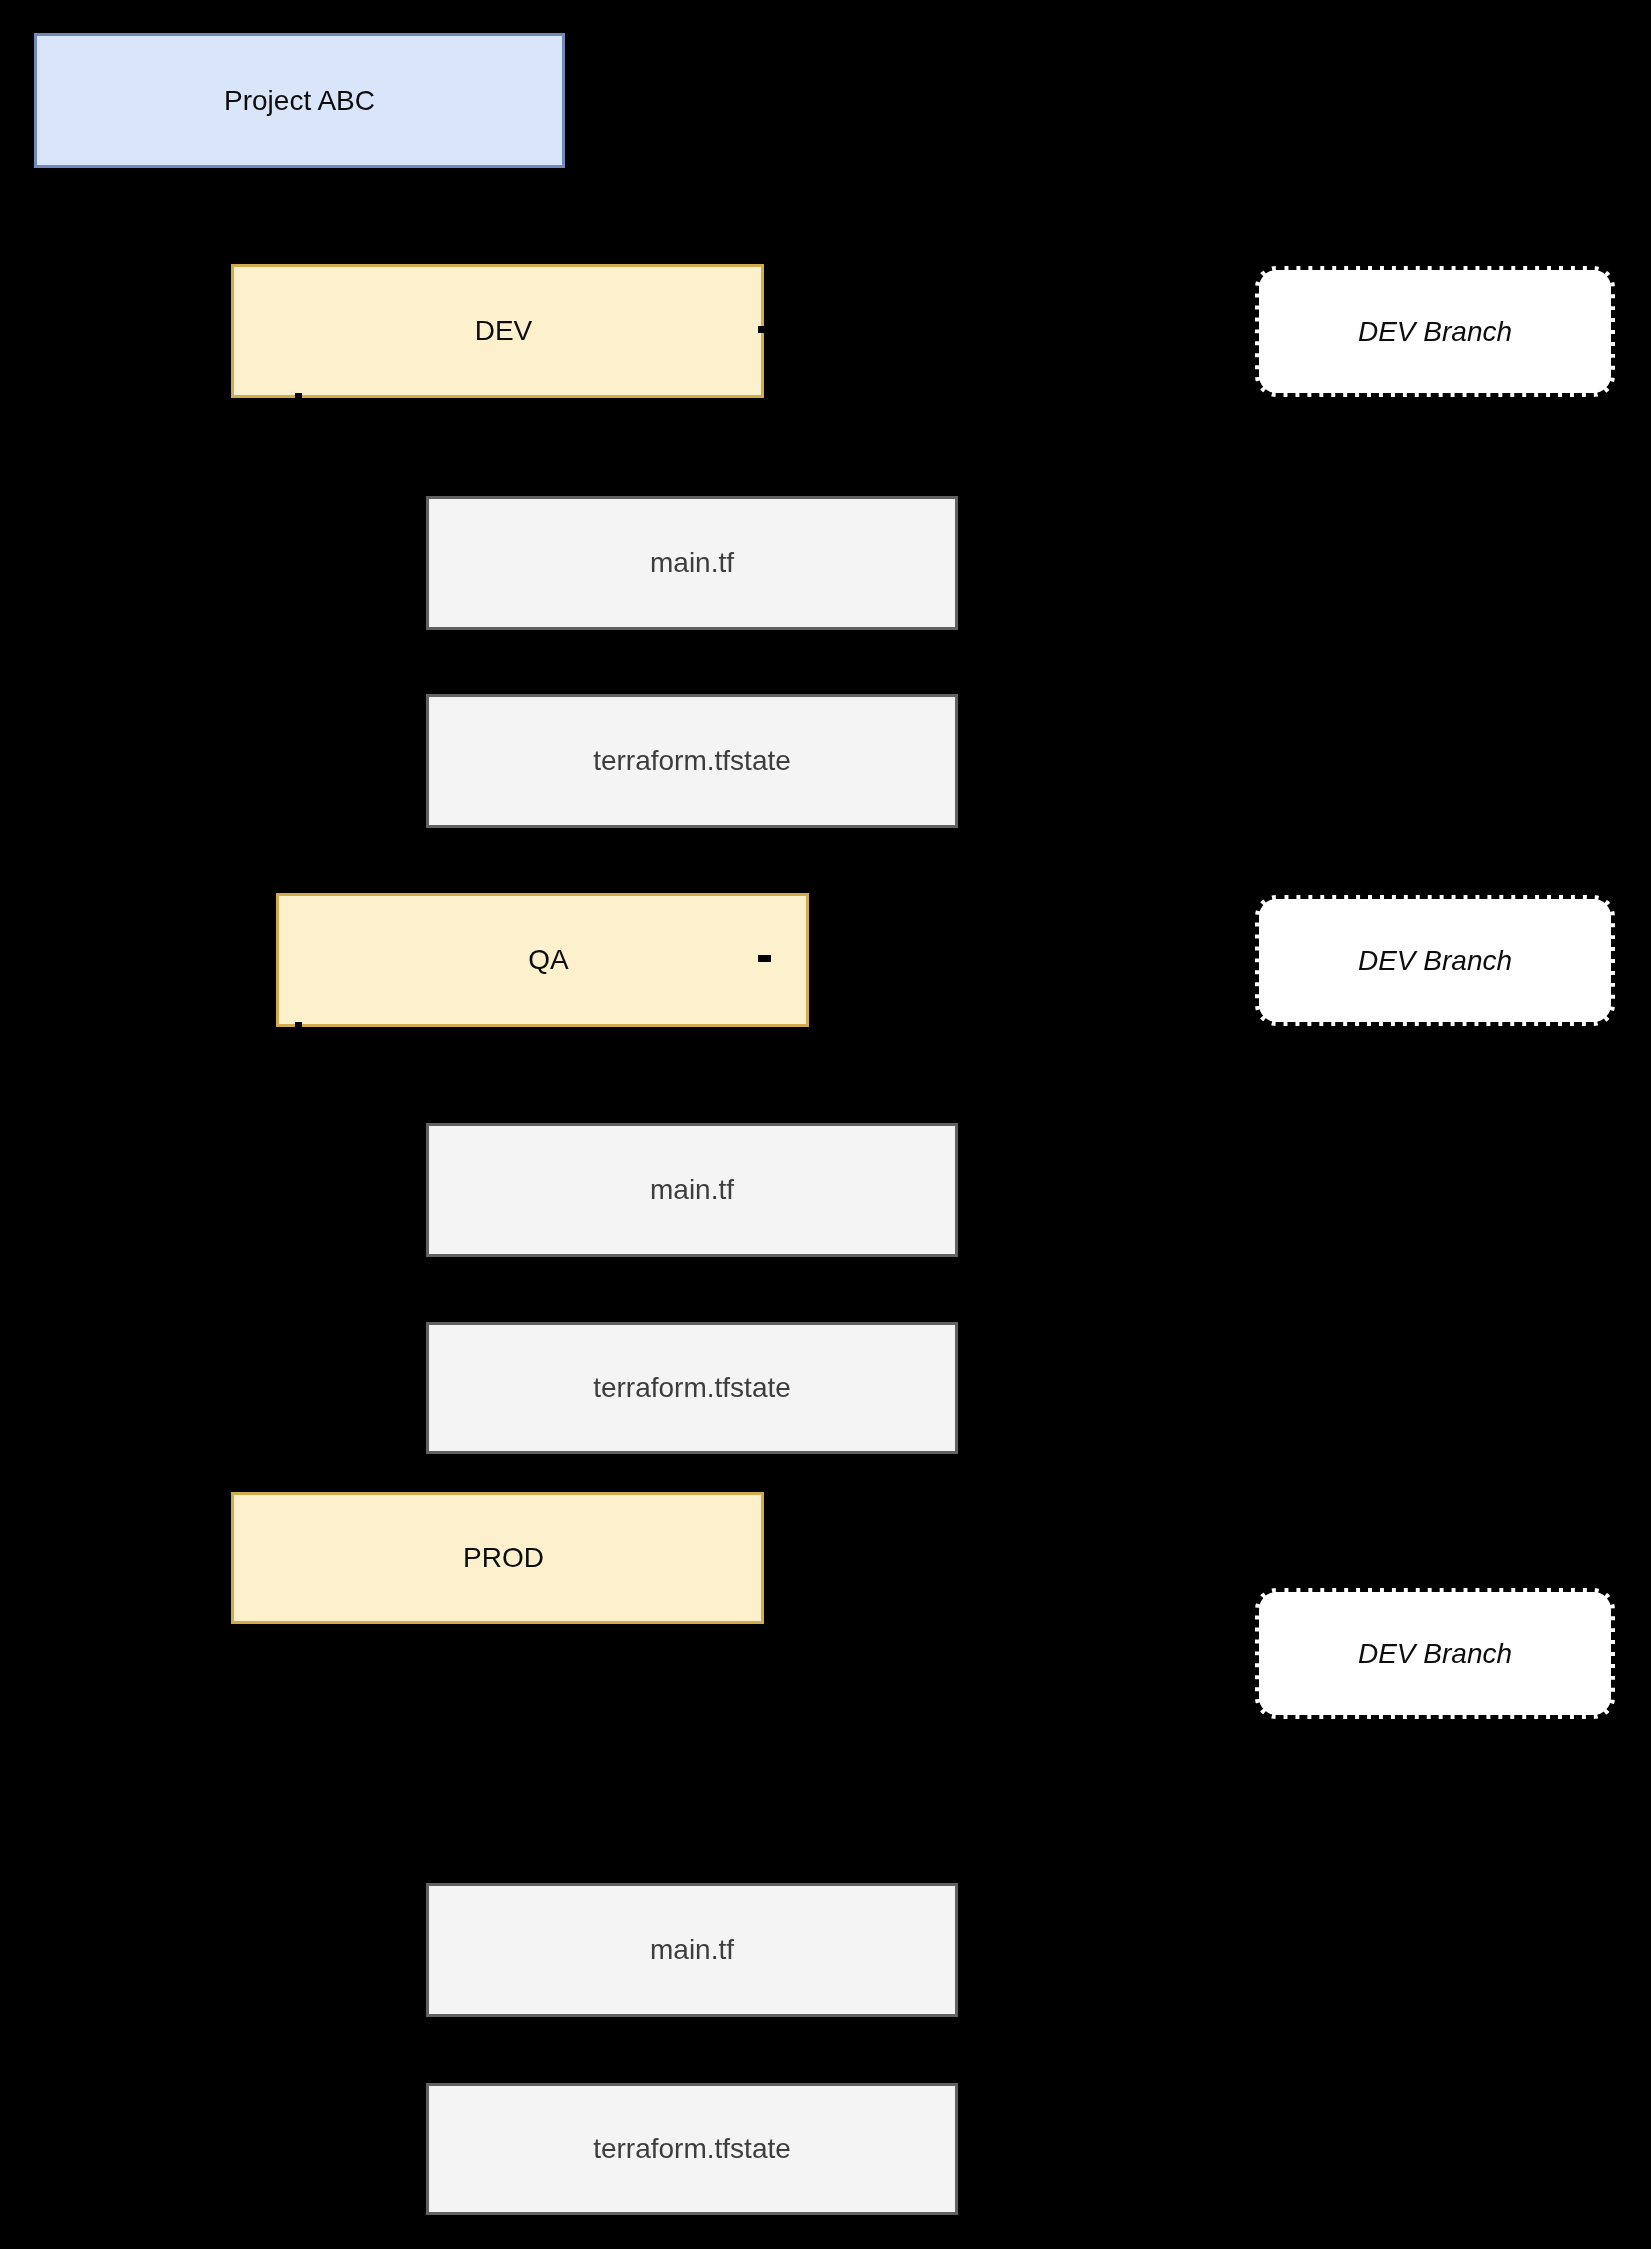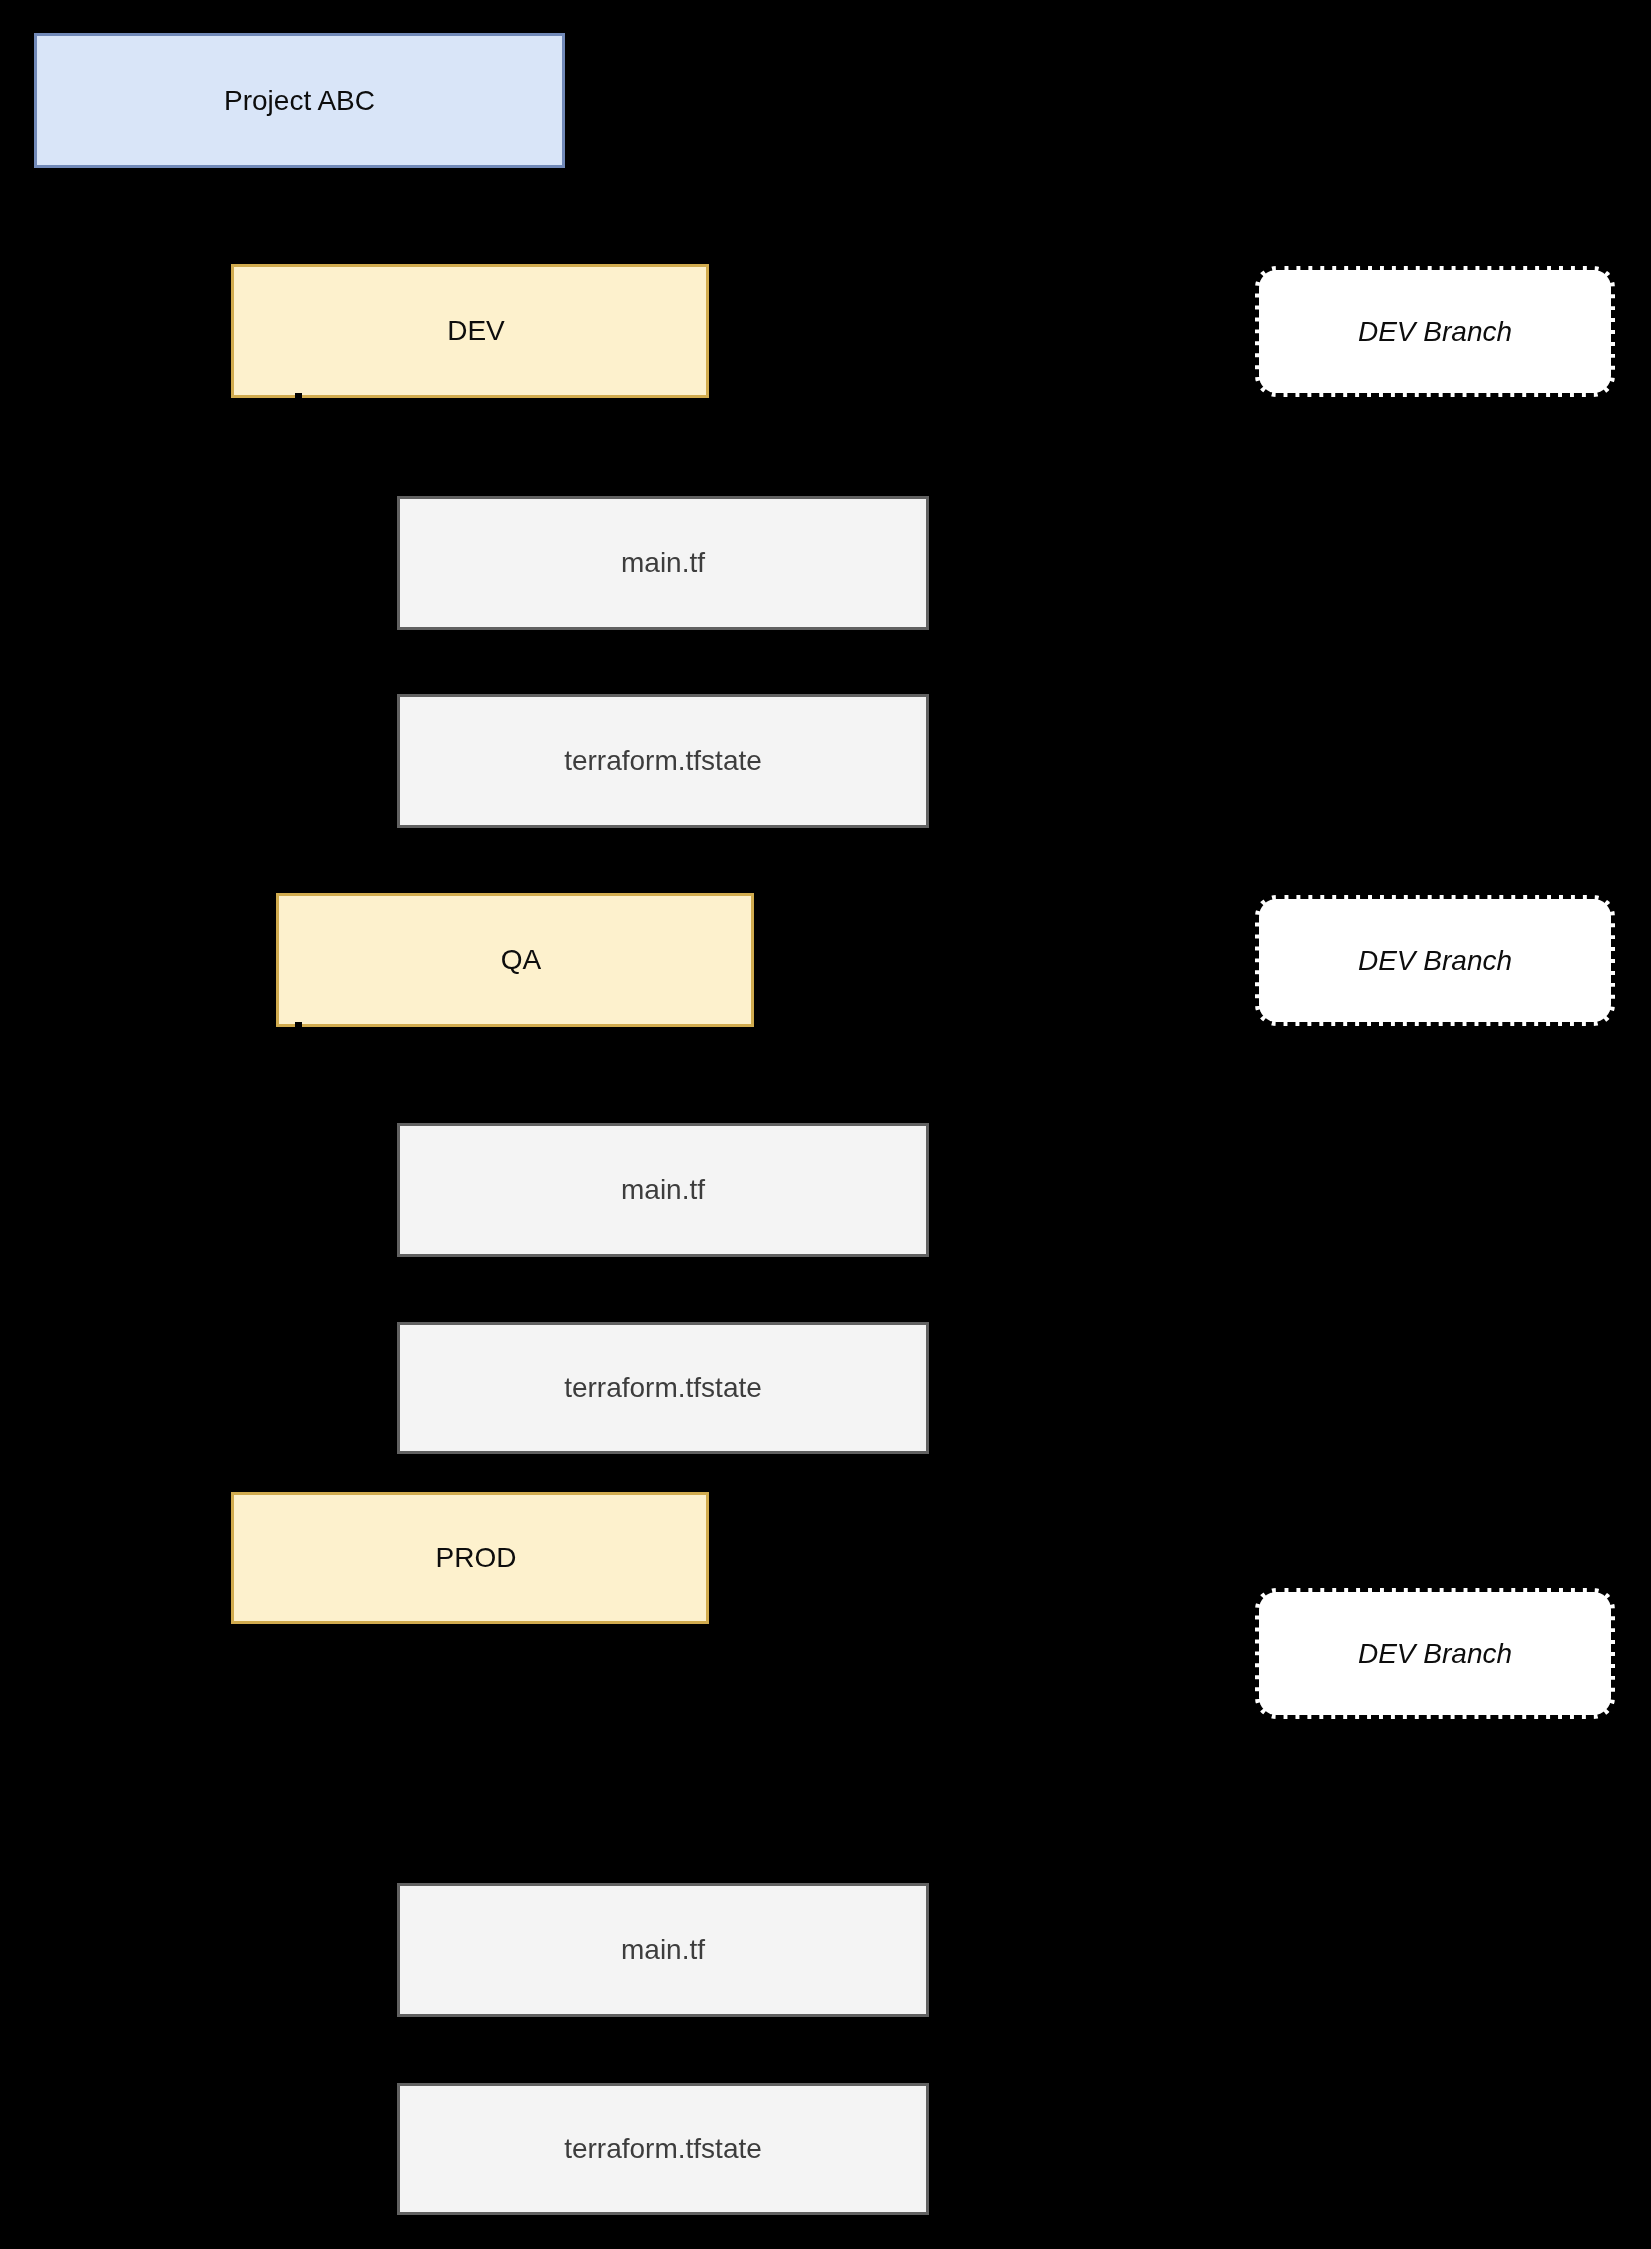--- a/index.html
+++ b/index.html
@@ -26,34 +26,35 @@
     text-align: center;
     white-space: nowrap;
   }
   .node-project {
     left: 34px; top: 33px; width: 531px; height: 135px;
     background: var(--project-fill, #d9e5f8);
     border: 3.3px solid var(--project-border, #7189b8);
     color: var(--project-text, #000000);
   }
   .node-env {
-    width: 478px; height: 134px;
+    width: 533px; height: 134px;
     background: var(--env-fill, #fdf1cd);
     border: 3.3px solid var(--env-border, #d1ab4e);
     color: var(--env-text, #000000);
     padding-left: 12px;
   }
   #node-env-dev  { left: 231px; top: 264px;  }
   #node-env-qa   { left: 231px; top: 893px; margin-left: 45px; }
   #node-env-prod { left: 231px; top: 1492px; height: 132px; }
   .node-file {
     width: 532px; height: 134px;
     background: var(--file-fill, #f4f4f4);
     border: 3.3px solid var(--file-border, #616161);
     color: var(--file-text, #3d3d3d);
+    margin-left: 29px;
   }
   #node-file-dev-main    { left: 397px; top: 496px;  }
   #node-file-dev-state   { left: 397px; top: 694px;  }
   #node-file-qa-main     { left: 397px; top: 1123px; }
   #node-file-qa-state    { left: 397px; top: 1322px; height: 132px; }
   #node-file-prod-main   { left: 397px; top: 1883px; }
   #node-file-prod-state  { left: 397px; top: 2083px; height: 132px; }
   .node-branch {
     width: 360px; height: 131px;
     background: var(--branch-fill, #ffffff);

